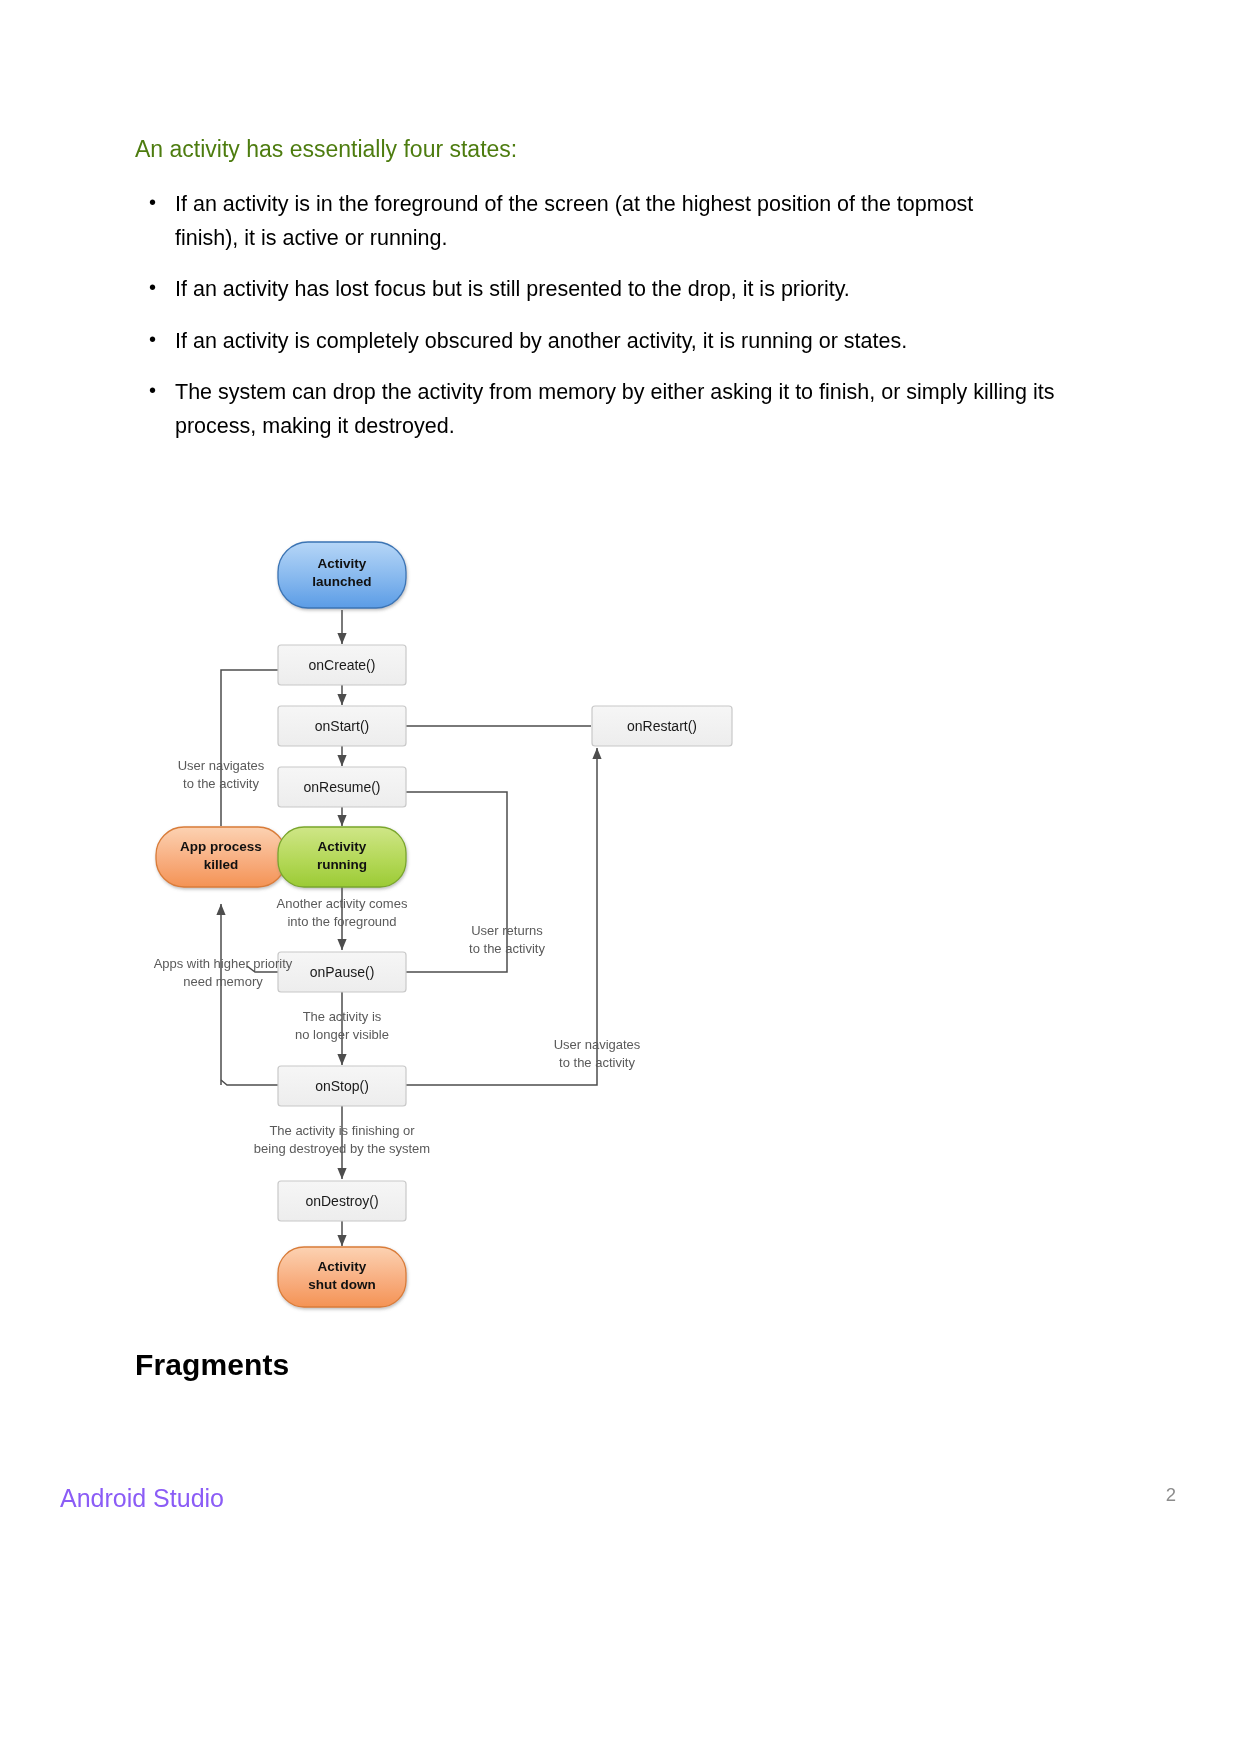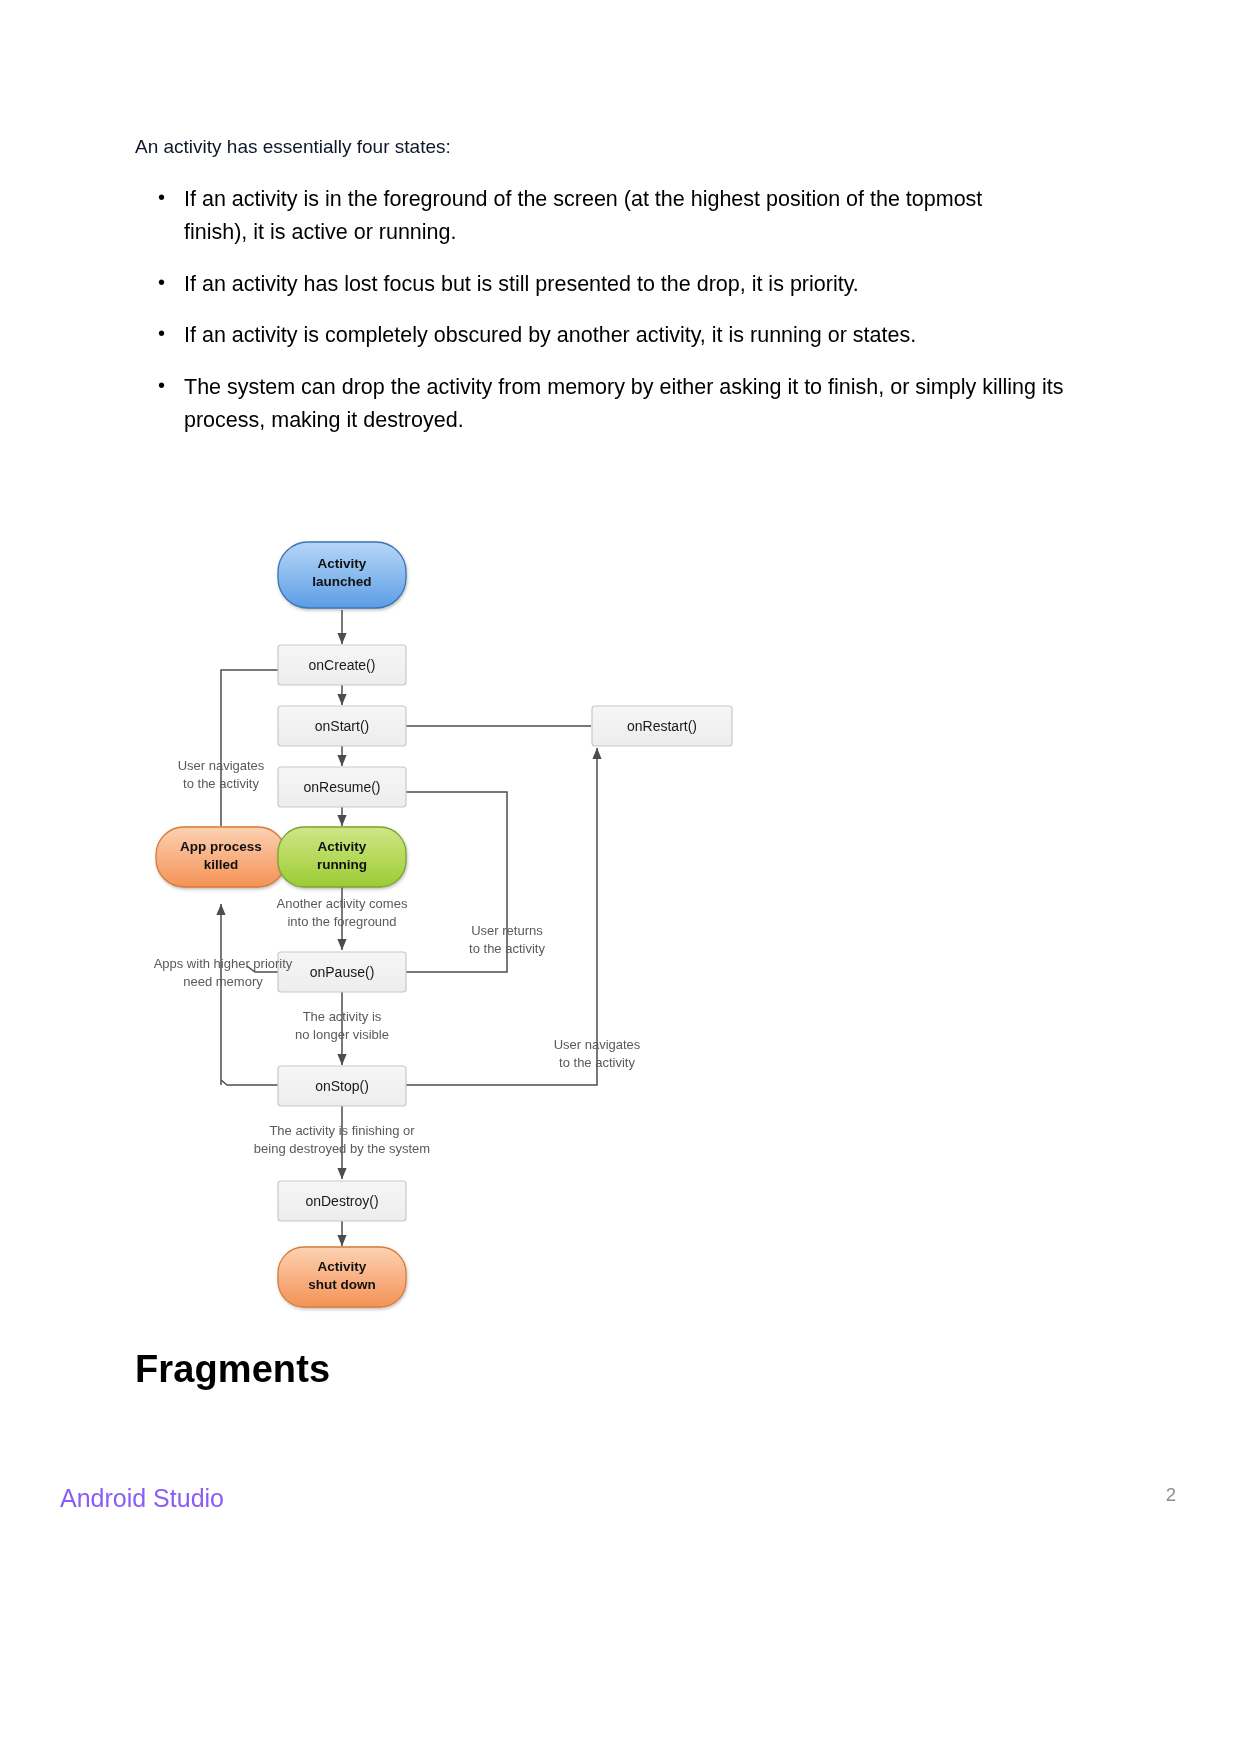--- a/index.html
+++ b/index.html
@@ -21,27 +21,27 @@
   }
 
   
   .content {
     position: absolute;
     left: 135px;
     top: 133px;
     width: 960px;
   }
   .intro {
-    font-size: 19px;
+    font-size: 23px;
     line-height: 1.45;
-    color: #0f172a;
+    color: #4d7c0f;
     margin: 0 0 22px 0;
   }
   ul.states {
-    margin: 9px;
+    margin: 0;
     padding: 0;
     list-style: none;
   }
   ul.states > li {
     position: relative;
     padding-left: 40px;
     font-size: 21.5px;
     line-height: 1.56;
     margin-bottom: 18px;
     color: #000;
@@ -65,21 +65,21 @@
     width: 830px;
     height: 810px;
   }
   .diagram svg { display: block; }
 
   
   .fragments-heading {
     position: absolute;
     left: 135px;
     top: 1348px;
-    font-size: 38px;
+    font-size: 30px;
     font-weight: bold;
     color: #000;
     letter-spacing: 0.1px;
   }
 
   
   .footer {
     position: absolute;
     left: 0;
     top: 1484px;

